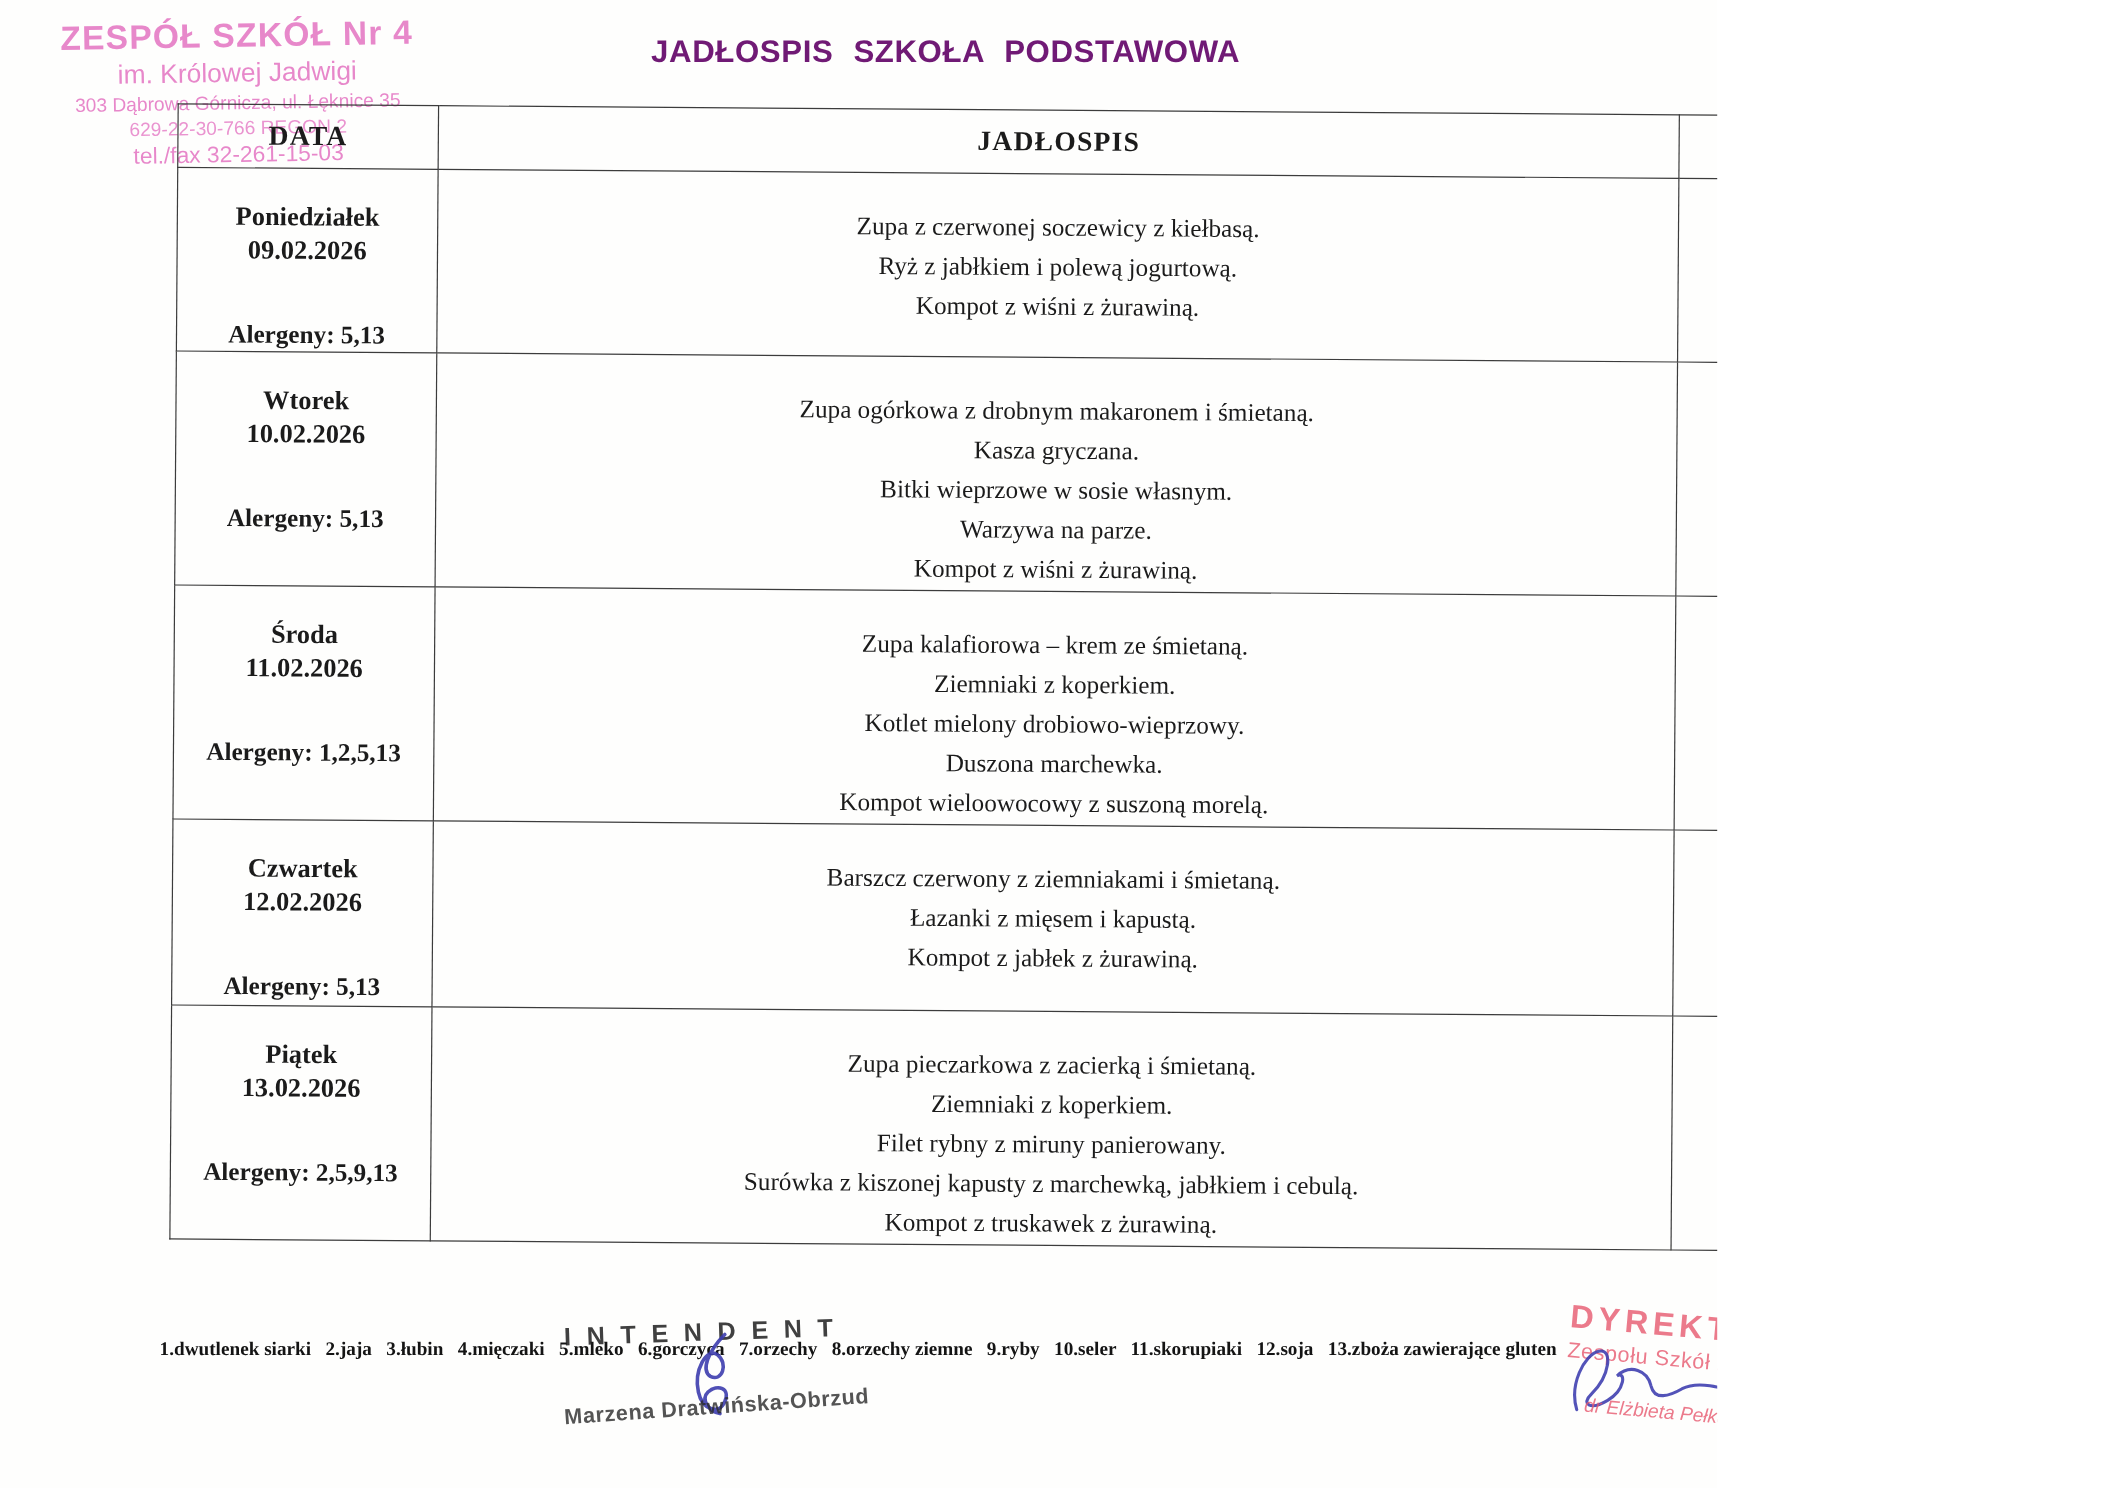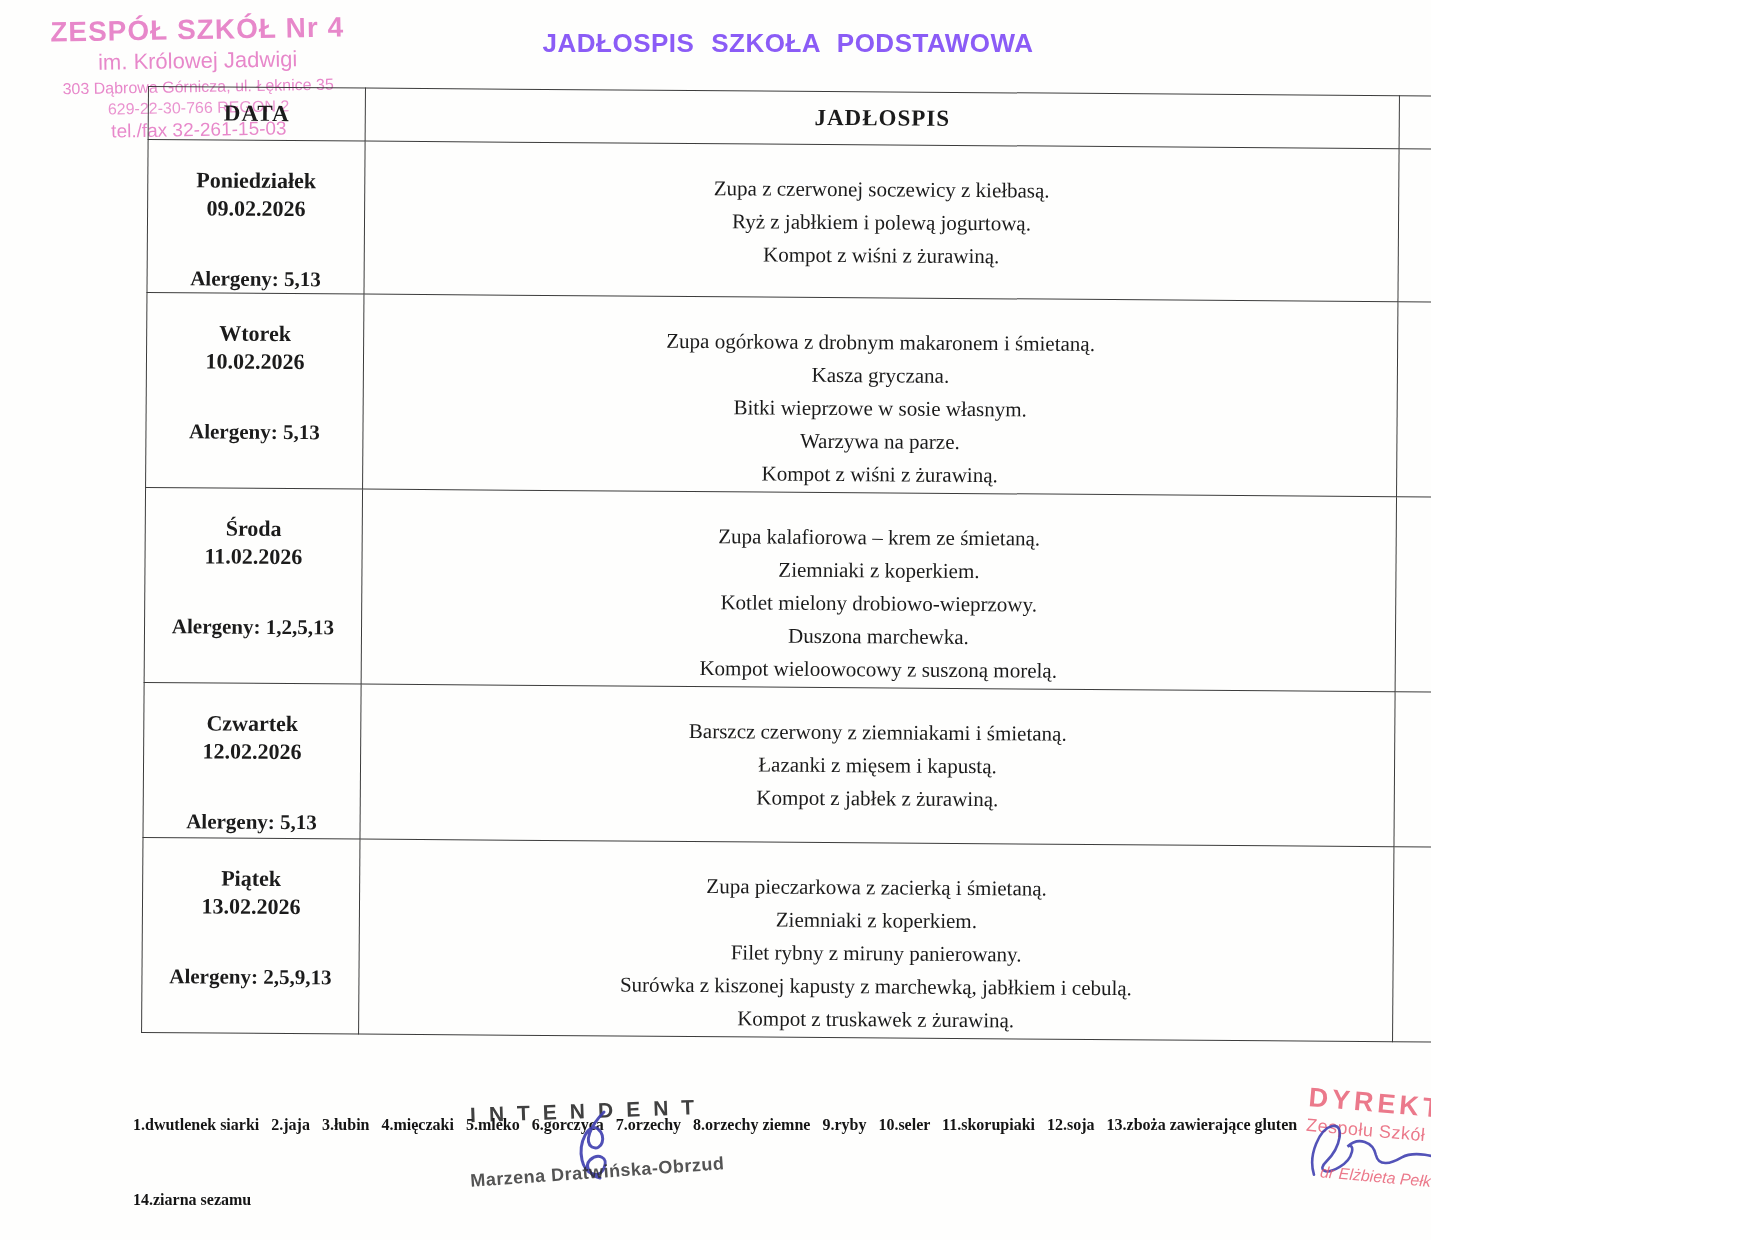--- a/index.html
+++ b/index.html
@@ -26,21 +26,21 @@
   .ss3{font-size:16px;margin-top:4px;white-space:nowrap;}
   .ss4{font-size:16px;margin-top:3px;white-space:nowrap;opacity:.9;}
   .ss5{font-size:19px;margin-top:2px;}
 
   
   .title{
     position:absolute;left:438px;top:28px;width:700px;margin:0;
     text-align:center;
     font-family:"Liberation Sans", sans-serif;
     font-size:26px;font-weight:bold;letter-spacing:.5px;word-spacing:9px;
-    color:#8b5cf6;z-index:2;
+    color:#701a75;z-index:2;
   }
 
   
   .menu-table{
     position:absolute;left:148px;top:86px;width:1408px;
     border-collapse:collapse;
     transform:rotate(0.42deg);transform-origin:0 0;
     color:#1b1b1b;z-index:2;background:transparent;
   }
   .menu-table th,.menu-table td{
@@ -193,21 +193,20 @@
           <div>Surówka z kiszonej kapusty z marchewką, jabłkiem i cebulą.</div>
           <div>Kompot z truskawek z żurawiną.</div>
         </td>
         <td class="k-cell">657</td>
       </tr>
     </tbody>
   </table>
 
   <div class="legend">
     <div>1.dwutlenek siarki   2.jaja   3.łubin   4.mięczaki   5.mleko   6.gorczyca   7.orzechy   8.orzechy ziemne   9.ryby   10.seler   11.skorupiaki   12.soja   13.zboża zawierające gluten</div>
-    <div>14.ziarna sezamu</div>
   </div>
 
   <div class="intendent">
     <div class="int-title">INTENDENT</div>
     <svg class="int-sig" width="130" height="90" viewBox="0 0 130 90">
       <path d="M66 6 C52 20 46 36 54 41 C64 46 69 30 60 23 C51 16 40 36 44 54 C47 68 61 74 66 62 C71 51 60 47 52 54 C46 60 52 70 62 72" stroke="#3d3dae" stroke-width="3" fill="none" stroke-linecap="round" opacity="0.9"></path>
     </svg>
     <div class="int-name">Marzena Dratwińska-Obrzud</div>
   </div>
 

